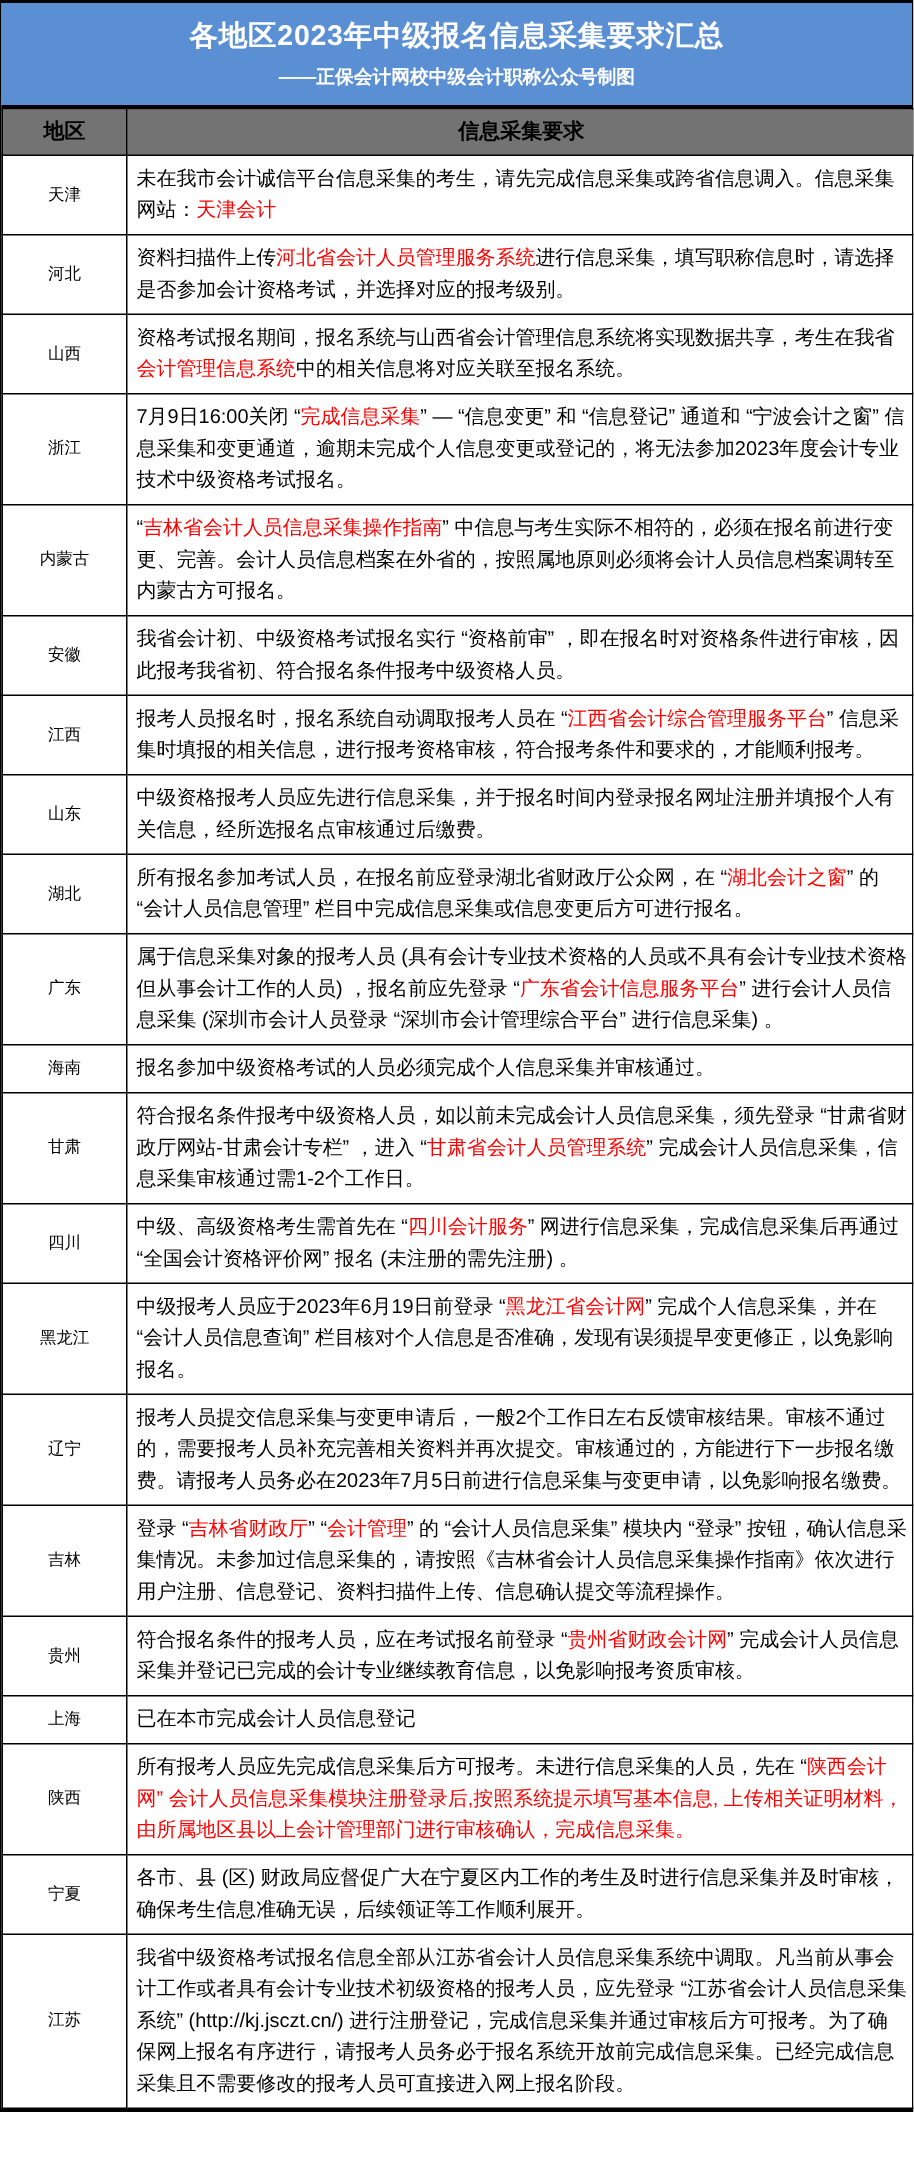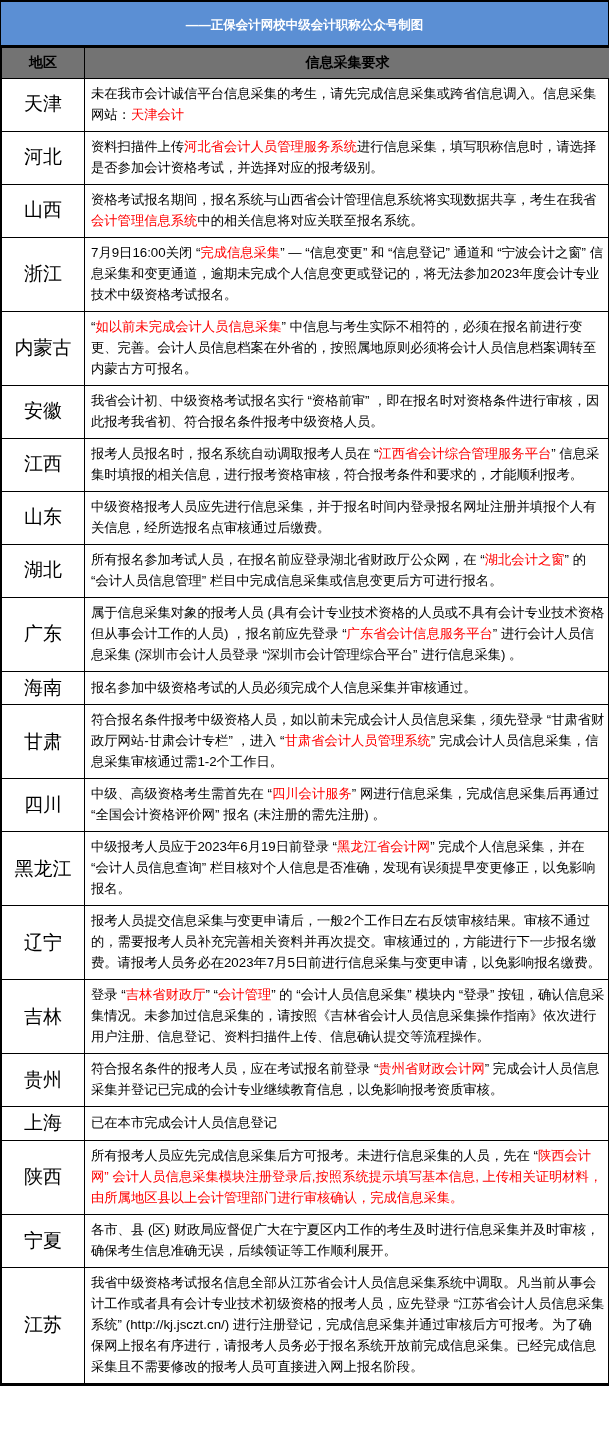--- a/index.html
+++ b/index.html
@@ -66,21 +66,21 @@
     background: #737373;
     font-size: 14px;
     font-weight: bold;
     text-align: center;
     padding: 6px 4px;
     border-bottom: 2px solid #000;
   }
 
   td.region {
     text-align: center;
-    font-size: 19px;
+    font-size: 11px;
     padding: 3px 2px;
     line-height: 1.4;
   }
   td.req {
     text-align: left;
     font-size: 13.3px;
     line-height: 1.58;
     padding: 4px 5px 6px 6px;
     word-break: break-all;
   }
@@ -89,20 +89,21 @@
 
   
   .req-body { display: block; }
 </style>
 </head>
 <body>
 
 <div class="sheet">
 
   <div class="banner">
+    <span class="banner-title">各地区2023年中级报名信息采集要求汇总</span>
     <span class="banner-sub">——正保会计网校中级会计职称公众号制图</span>
   </div>
 
   <table class="grid">
     <colgroup>
       <col class="c-region">
       <col class="c-req">
     </colgroup>
     <thead>
       <tr>
@@ -131,21 +132,21 @@
         </tr>
         <tr>
           <td class="region">浙江</td>
           <td class="req">
             <span class="req-body"><span>7月9日16:00关闭 “</span><span class="hl">完成信息采集</span><span>” — “信息变更” 和 “信息登记” 通道和 “宁波会计之窗” 信息采集和变更通道，逾期未完成个人信息变更或登记的，将无法参加2023年度会计专业技术中级资格考试报名。</span></span>
           </td>
         </tr>
         <tr>
           <td class="region">内蒙古</td>
           <td class="req">
-            <span class="req-body"><span> “</span><span class="hl">如以前未完成会计人员信息采集</span><span>” 中信息与考生实际不相符的，必须在报名前进行变更、完善。会计人员信息档案在外省的，按照属地原则必须将会计人员信息档案调转至内蒙古方可报名。</span></span>
+            <span class="req-body"><span> “</span><span class="hl">吉林省会计人员信息采集操作指南</span><span>” 中信息与考生实际不相符的，必须在报名前进行变更、完善。会计人员信息档案在外省的，按照属地原则必须将会计人员信息档案调转至内蒙古方可报名。</span></span>
           </td>
         </tr>
         <tr>
           <td class="region">安徽</td>
           <td class="req">
             <span class="req-body"><span>我省会计初、中级资格考试报名实行 “资格前审” ，即在报名时对资格条件进行审核，因此报考我省初、符合报名条件报考中级资格人员。</span></span>
           </td>
         </tr>
         <tr>
           <td class="region">江西</td>

